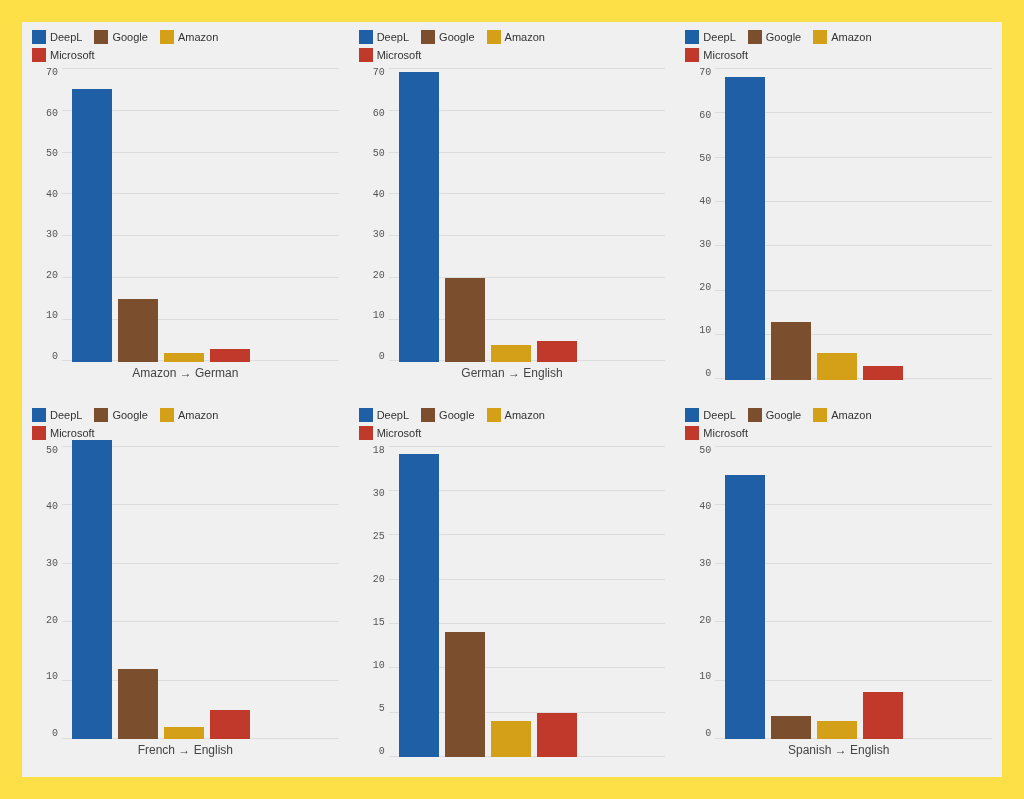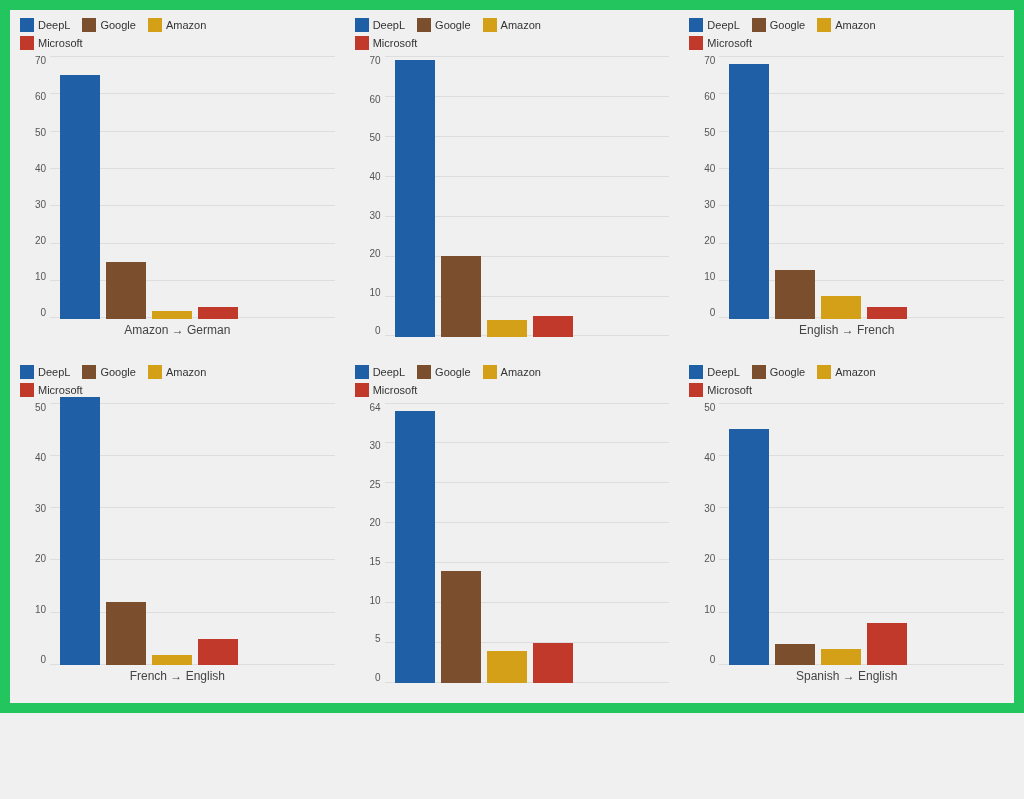--- a/index.html
+++ b/index.html
@@ -7,27 +7,27 @@
       background: #f0f0f0;
       font-family: 'Segoe UI', Arial, sans-serif;
       font-size: 12px;
       color: #333;
       width: 1024px;
       height: 799px;
       overflow: hidden;
     }
     .page {
       width: 1024px;
-      height: 713px;
-      background: #22c55e;
+      height: 799px;
+      background: #fde047;
       display: grid;
       grid-template-columns: 1fr 1fr 1fr;
       grid-template-rows: 1fr 1fr;
       gap: 0px;
-      padding: 10px;
+      padding: 22px;
     }
     .chart-container {
       background: #f0f0f0;
       padding: 8px 10px 20px 10px;
       display: flex;
       flex-direction: column;
     }
     .legend {
       display: flex;
       flex-wrap: wrap;
@@ -70,20 +70,21 @@
     }
     .y-axis {
       position: absolute;
       top: 0; left: 0; bottom: 0;
       width: 30px;
       display: flex;
       flex-direction: column;
       justify-content: space-between;
       align-items: flex-end;
       padding-right: 4px;
+      font-family: Liberation Mono, monospace;
     }
     .y-label {
       font-size: 10px;
       color: #555;
       line-height: 1;
     }
     .bars-area {
       position: absolute;
       left: 30px; right: 0; top: 0; bottom: 0;
       display: flex;
@@ -207,20 +208,21 @@
             <div class="grid-line"></div>
             <div class="grid-line"></div>
           </div>
           <div class="bars-area">
             <div class="bar" style="height: 98.5714%; background: rgb(31, 95, 166);"></div>
             <div class="bar" style="height: 28.5714%; background: rgb(123, 79, 46);"></div>
             <div class="bar" style="height: 5.71429%; background: rgb(212, 160, 23);"></div>
             <div class="bar" style="height: 7.14286%; background: rgb(192, 57, 43);"></div>
           </div>
         </div>
+        <div class="chart-title">German → English</div>
       </div>
     </div>
     <div class="chart-container">
       <div class="legend">
         <div style="display: flex; gap: 12px; width: 100%;">
           <div class="legend-item">
             <div class="legend-color" style="background: rgb(31, 95, 166);"></div>
             <span>DeepL</span>
           </div>
           <div class="legend-item">
@@ -261,21 +263,20 @@
             <div class="grid-line"></div>
             <div class="grid-line"></div>
           </div>
           <div class="bars-area">
             <div class="bar" style="height: 97.1429%; background: rgb(31, 95, 166);"></div>
             <div class="bar" style="height: 18.5714%; background: rgb(123, 79, 46);"></div>
             <div class="bar" style="height: 8.57143%; background: rgb(212, 160, 23);"></div>
             <div class="bar" style="height: 4.28571%; background: rgb(192, 57, 43);"></div>
           </div>
         </div>
-        <div class="chart-title">English → French</div>
       </div>
     </div>
     <div class="chart-container">
       <div class="legend">
         <div style="display: flex; gap: 12px; width: 100%;">
           <div class="legend-item">
             <div class="legend-color" style="background: rgb(31, 95, 166);"></div>
             <span>DeepL</span>
           </div>
           <div class="legend-item">
@@ -341,21 +342,21 @@
         <div style="display: flex; gap: 12px; width: 100%;">
           <div class="legend-item">
             <div class="legend-color" style="background: rgb(192, 57, 43);"></div>
             <span>Microsoft</span>
           </div>
         </div>
       </div>
       <div class="chart-area">
         <div class="chart-inner" style="height: 220px;">
           <div class="y-axis">
-            <div class="y-label">64</div>
+            <div class="y-label">18</div>
             <div class="y-label">30</div>
             <div class="y-label">25</div>
             <div class="y-label">20</div>
             <div class="y-label">15</div>
             <div class="y-label">10</div>
             <div class="y-label">5</div>
             <div class="y-label">0</div>
           </div>
           <div class="grid-lines">
             <div class="grid-line"></div>

